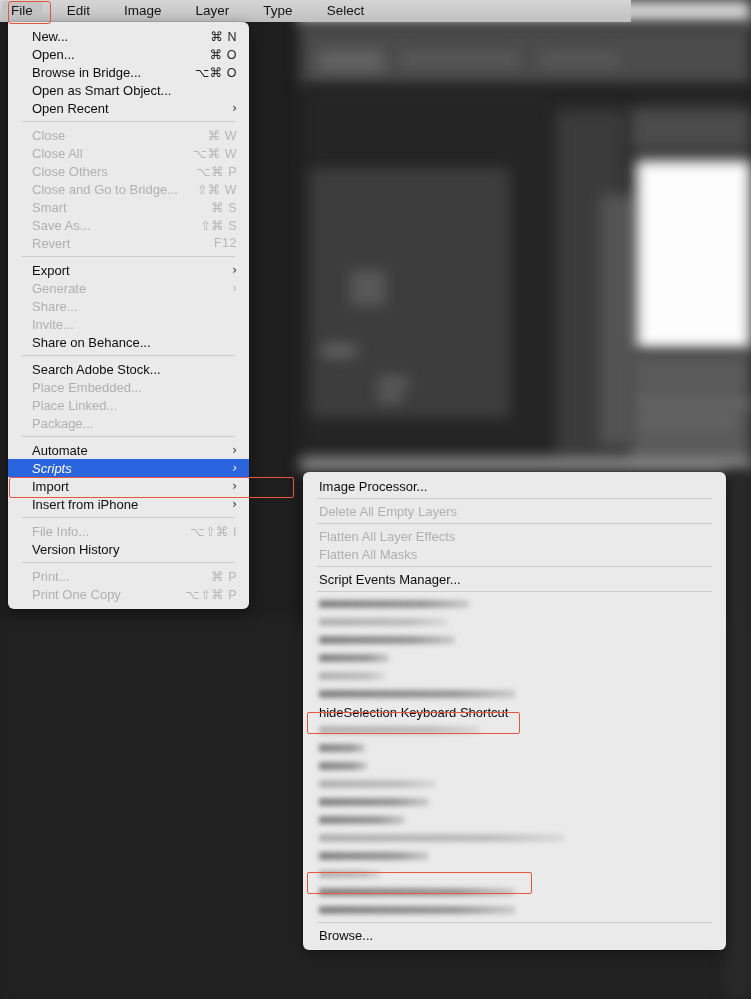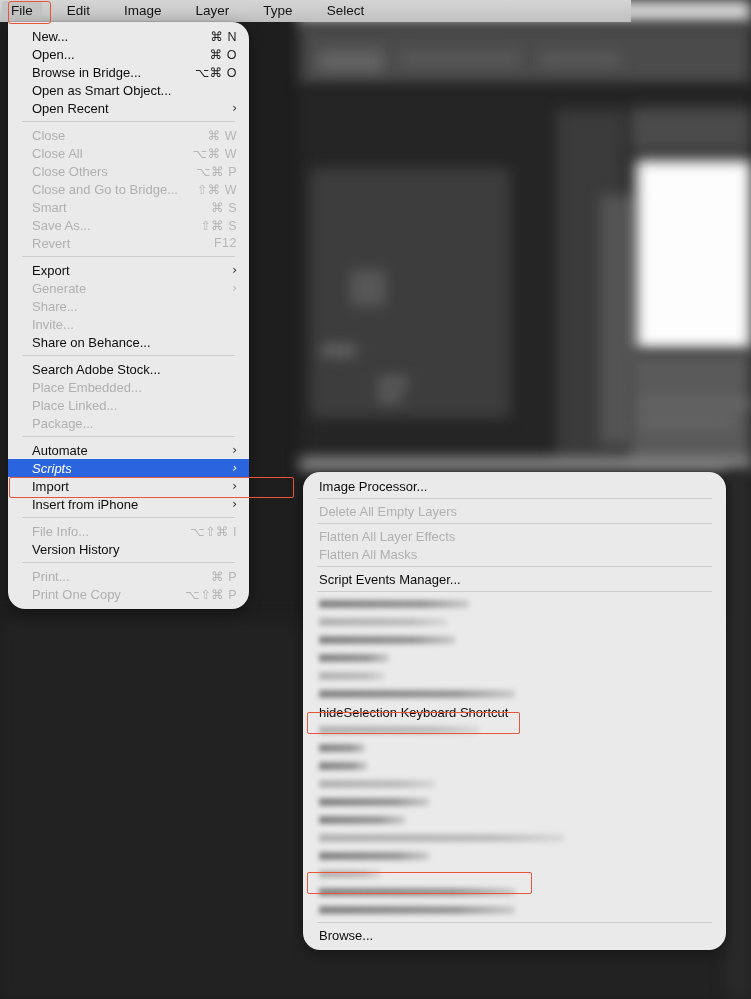--- a/index.html
+++ b/index.html
@@ -26,21 +26,21 @@
     border-radius:3px;white-space:nowrap;line-height:14px;
   }
   .mb-item.active{background:#c4c4c4;}
   .mb-hilite{
     position:absolute;left:8px;top:1px;width:41px;height:21px;
     border:1.6px solid #e8553a;border-radius:3px;z-index:60;pointer-events:none;
   }
 
   
   .menu{
-    position:absolute;background:#eaeaea;border-radius:17px;
+    position:absolute;background:#eaeaea;border-radius:6px;
     box-shadow:0 4px 14px rgba(0,0,0,.34),0 0 0 .5px rgba(0,0,0,.18);
     z-index:50;overflow:hidden;
   }
   .mrow{
     display:flex;align-items:center;height:18px;padding:0 12px 0 24px;
     font-size:13px;color:#0d0d0d;white-space:nowrap;position:relative;
   }
   .mrow .lbl{flex:0 0 auto;}
   .mrow .sp{flex:1 1 auto;}
   .mrow .sc{flex:0 0 auto;font-size:12.5px;color:#242424;letter-spacing:.5px;}

